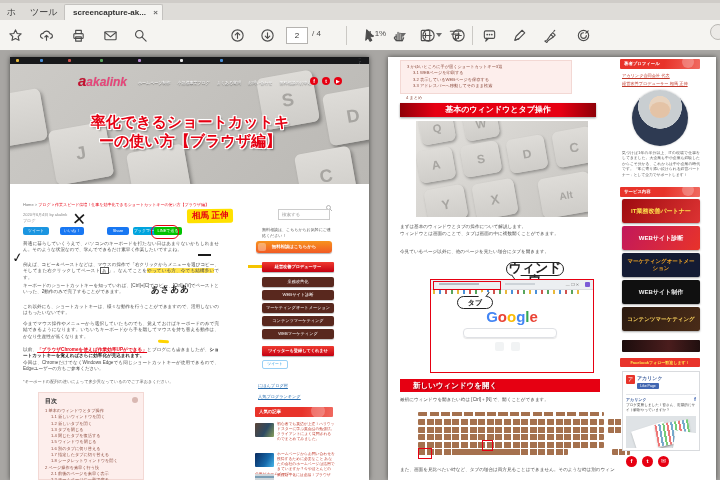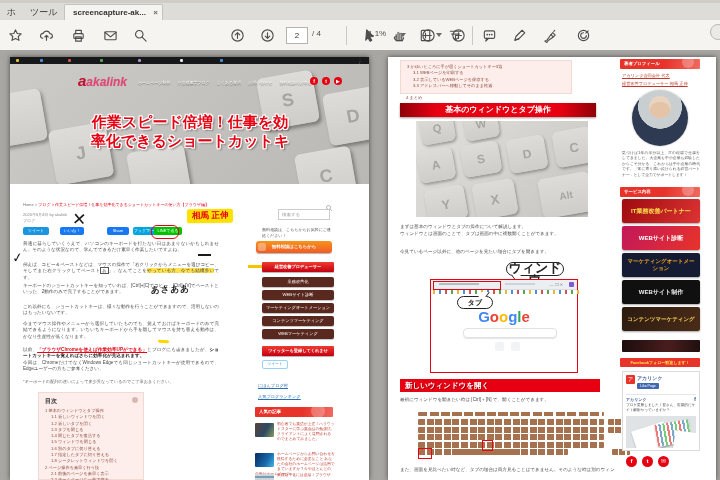--- a/index.html
+++ b/index.html
@@ -88,32 +88,32 @@
   .tocbox2 li{font-size:4.2px;line-height:6.3px;color:#8a4a3c;list-style:none;white-space:nowrap;}
   .tocbox2 li.sub{padding-left:6px;}
   .toclast{position:absolute;left:18px;top:38px;font-size:4.2px;color:#8a4a3c;}
   .secband{position:absolute;left:12px;top:46px;width:196px;height:14px;border-radius:0;background:linear-gradient(90deg,#8f0008,#e60012 18%,#e60012 82%,#8f0008);color:#fff;font-size:8px;line-height:14px;text-align:center;font-weight:bold;box-shadow:0 1px 2px rgba(0,0,0,.4);}
   .kbphoto{position:absolute;left:28px;top:64px;width:172px;height:96px;background:linear-gradient(135deg,#e3e1dd,#c6c4c0);overflow:hidden;}
   .kbphoto .bigkey{box-shadow:1px 2px 3px rgba(0,0,0,.3);}
   .rp{position:absolute;left:12px;width:205px;font-size:4.6px;line-height:6.6px;color:#4a4a4a;}
   .bubble{position:absolute;border:1.4px solid #222;border-radius:7px;background:#fff;font-weight:bold;color:#222;text-align:center;}
   .bub-win{left:118px;top:205px;width:56px;height:12px;font-size:13px;line-height:12px;font-family:Liberation Mono, monospace;}
   .bub-win:after{content:"";position:absolute;left:6px;bottom:-5px;width:8px;height:5px;background:#fff;border-left:1.4px solid #222;transform:skewX(35deg);}
-  .shot{position:absolute;left:42px;top:222px;width:148px;height:94px;border:1.8px solid #e60012;background:#fff;box-sizing:border-box;}
+  .shot{position:absolute;left:42px;top:222px;width:164px;height:94px;border:1.8px solid #e60012;background:#fff;box-sizing:border-box;}
   .shot .tstrip{position:absolute;left:0;top:0;width:100%;height:9px;background:#eceff1;border-bottom:1px solid #dadce0;}
   .shot .tabanno{position:absolute;left:2px;top:1px;width:66px;height:7px;border:1.2px solid #e60012;}
   .shot .tabdash{position:absolute;top:3px;height:2px;background:#b5bcc2;}
   .shot .wbtn{position:absolute;top:2px;font-size:4px;color:#777;}
   .shot .bmrow{position:absolute;left:2px;top:10px;width:150px;height:4px;background:repeating-linear-gradient(90deg,#e8b93c 0 2px,#fff 2px 6px,#4a90d9 6px 8px,#fff 8px 12px,#d0534f 12px 14px,#fff 14px 18px,#58a55c 18px 20px,#fff 20px 24px);}
   .bub-tab{left:26px;top:16px;width:34px;height:11px;font-size:7px;line-height:11px;}
   .bub-tab:after{content:"";position:absolute;right:4px;top:-5px;width:7px;height:5px;background:#fff;border-right:1.2px solid #222;transform:skewX(-35deg);}
   .glogo{position:absolute;left:0;top:28px;width:100%;text-align:center;font-size:15px;font-weight:bold;letter-spacing:0;}
   .gsearch{position:absolute;left:32px;top:48px;width:92px;height:8px;border:1px solid #dfe1e5;border-radius:4px;box-shadow:0 1px 1px rgba(0,0,0,.1);}
   .gshort{position:absolute;top:62px;width:9px;height:9px;border-radius:2px;background:#f1f3f4;}
-  .secbar{position:absolute;left:12px;top:322px;width:200px;height:13px;background:#e60012;color:#fff;font-size:7.5px;line-height:13px;font-weight:bold;padding-left:5px;box-sizing:border-box;text-shadow:1px 1px 0 rgba(0,0,0,.35);}
+  .secbar{position:absolute;left:12px;top:322px;width:200px;height:13px;background:#e60012;color:#fff;font-size:7.5px;line-height:13px;font-weight:bold;padding-left:13px;box-sizing:border-box;text-shadow:1px 1px 0 rgba(0,0,0,.35);}
   .kbdiag{position:absolute;left:30px;top:355px;width:230px;height:50px;}
   .krow{position:absolute;left:0;background:repeating-linear-gradient(90deg,#a5714e 0 7px,#fff 7px 8.6px);height:6px;width:186px;border-radius:1px;}
   .krow.fn{height:4px;background:repeating-linear-gradient(90deg,#a5714e 0 9px,#fff 9px 11.5px);}
   .kside{position:absolute;background:repeating-linear-gradient(90deg,#a5714e 0 6px,#fff 6px 7.4px);height:6px;width:26px;right:14px;border-radius:1px;}
   .kpad{position:absolute;right:0;width:10px;background:#a5714e;border-radius:1px;}
   .redkey{position:absolute;border:1.4px solid #e60012;}
   .rp-last{position:absolute;left:12px;top:410px;width:240px;font-size:4.6px;color:#4a4a4a;}
   
   .rsbhead{position:absolute;left:232px;width:80px;height:10px;background:linear-gradient(100deg,#e8332a 55%,#f06a60);color:#fff;font-size:4.4px;line-height:10px;font-weight:bold;padding-left:4px;box-sizing:border-box;border-radius:1px;overflow:hidden;}
   .rsbhead i{position:absolute;right:6px;top:-3px;width:12px;height:12px;border-radius:50%;background:rgba(255,255,255,.25);}
@@ -260,22 +260,22 @@
           <span>ホームページ制作</span>
           <span>小規模事業ブログ</span>
           <span>よくある質問</span>
           <span>お問い合わせ</span>
           <span>無料相談のお申込</span>
         </div>
         <span class="hsoc" style="left:300px">f</span>
         <span class="hsoc" style="left:312px">t</span>
         <span class="hsoc" style="left:324px">▶</span>
         <div class="ltitle">
-          <div>作業スピード倍増！仕事を効</div>
           <div>率化できるショートカットキ</div>
+          <div>ーの使い方【ブラウザ編】</div>
         </div>
       </div>
 
       <div class="crumb"><b>Home &gt; </b><span>ブログ &gt; 作業スピード倍増！仕事を効率化できるショートカットキーの使い方【ブラウザ編】</span></div>
       <div class="ldate">
           <div>2020年6月4日 by akalink</div>
           <div>ブログ</div>
         </div>
       <div class="anno-x">✕</div>
       <div class="author">相馬 正伸</div>

